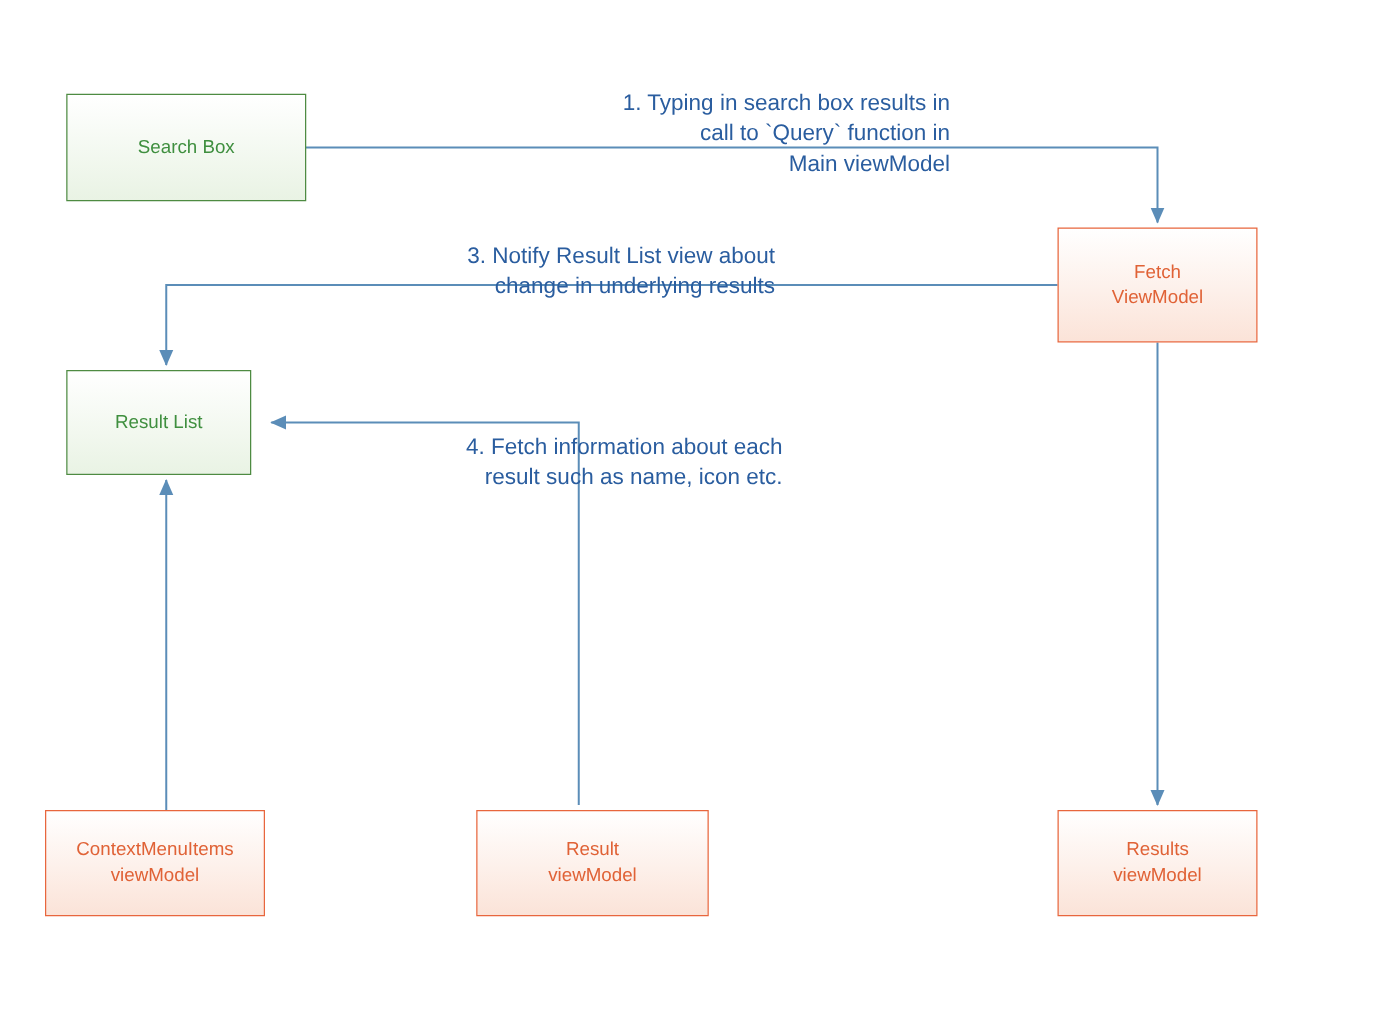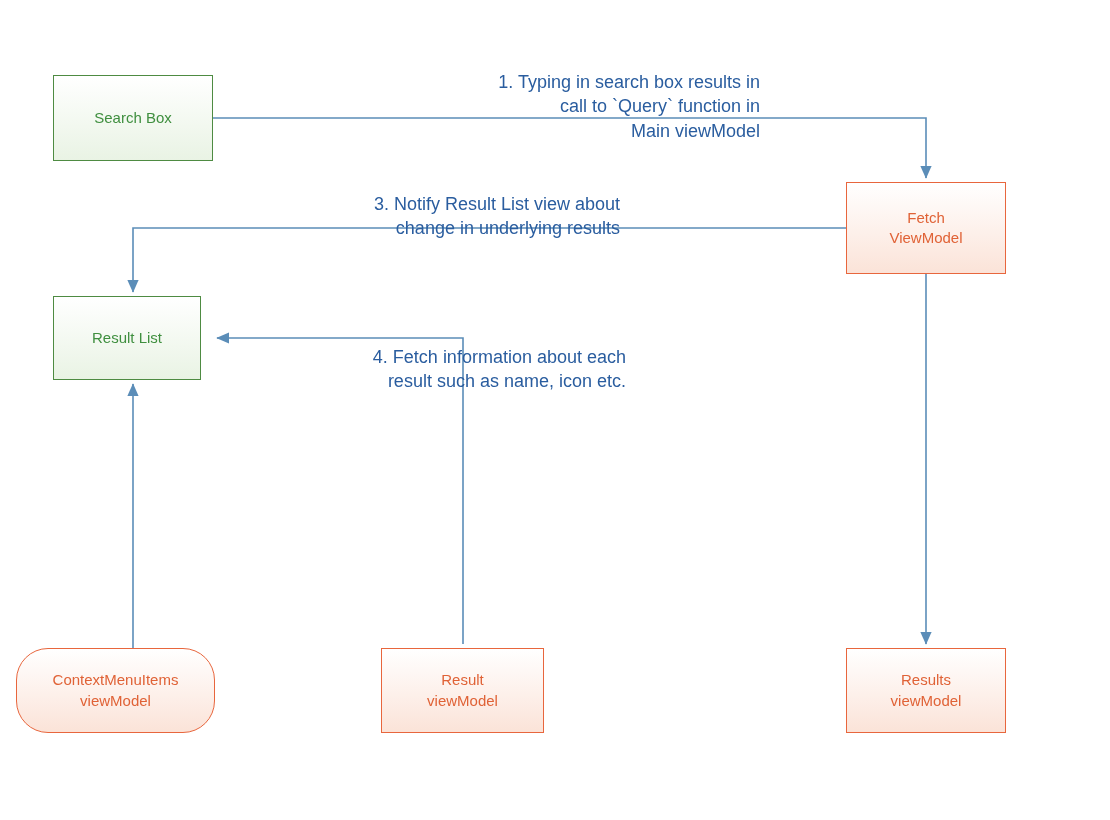--- a/index.html
+++ b/index.html
@@ -71,39 +71,39 @@
       <path d="M926,274 L926,644" marker-end="url(#arrow)"></path>
 
       <path d="M846,228 L133,228 L133,292" marker-end="url(#arrow)"></path>
 
       <path d="M463,644 L463,338 L217,338" marker-end="url(#arrow)"></path>
 
       <path d="M133,648 L133,384" marker-end="url(#arrow)"></path>
     </g>
   </svg>
 
-  <div class="node green" style="left:53px; top:75px; width:160px; height:86px;">
+  <div class="node green" style="left:53px; top:75px; width:192px; height:86px;">
     <span>Search Box</span>
   </div>
 
   <div class="node orange" style="left:846px; top:182px; width:160px; height:92px;">
     <span>Fetch
 ViewModel</span>
   </div>
 
   <div class="node green" style="left:53px; top:296px; width:148px; height:84px;">
     <span>Result List</span>
   </div>
 
-  <div class="node orange" style="left:16px; top:648px; width:199px; height:85px;border-radius:32px;">
+  <div class="node orange" style="left:36px; top:648px; width:176px; height:85px;">
     <span>ContextMenuItems
 viewModel</span>
   </div>
 
-  <div class="node orange" style="left:381px; top:648px; width:163px; height:85px;">
+  <div class="node orange" style="left:381px; top:648px; width:186px; height:85px;">
     <span>Result
 viewModel</span>
   </div>
 
   <div class="node orange" style="left:846px; top:648px; width:160px; height:85px;">
     <span>Results
 viewModel</span>
   </div>
 
   <div class="label" style="left:440px; top:70px; width:320px;">1. Typing in search box results in

